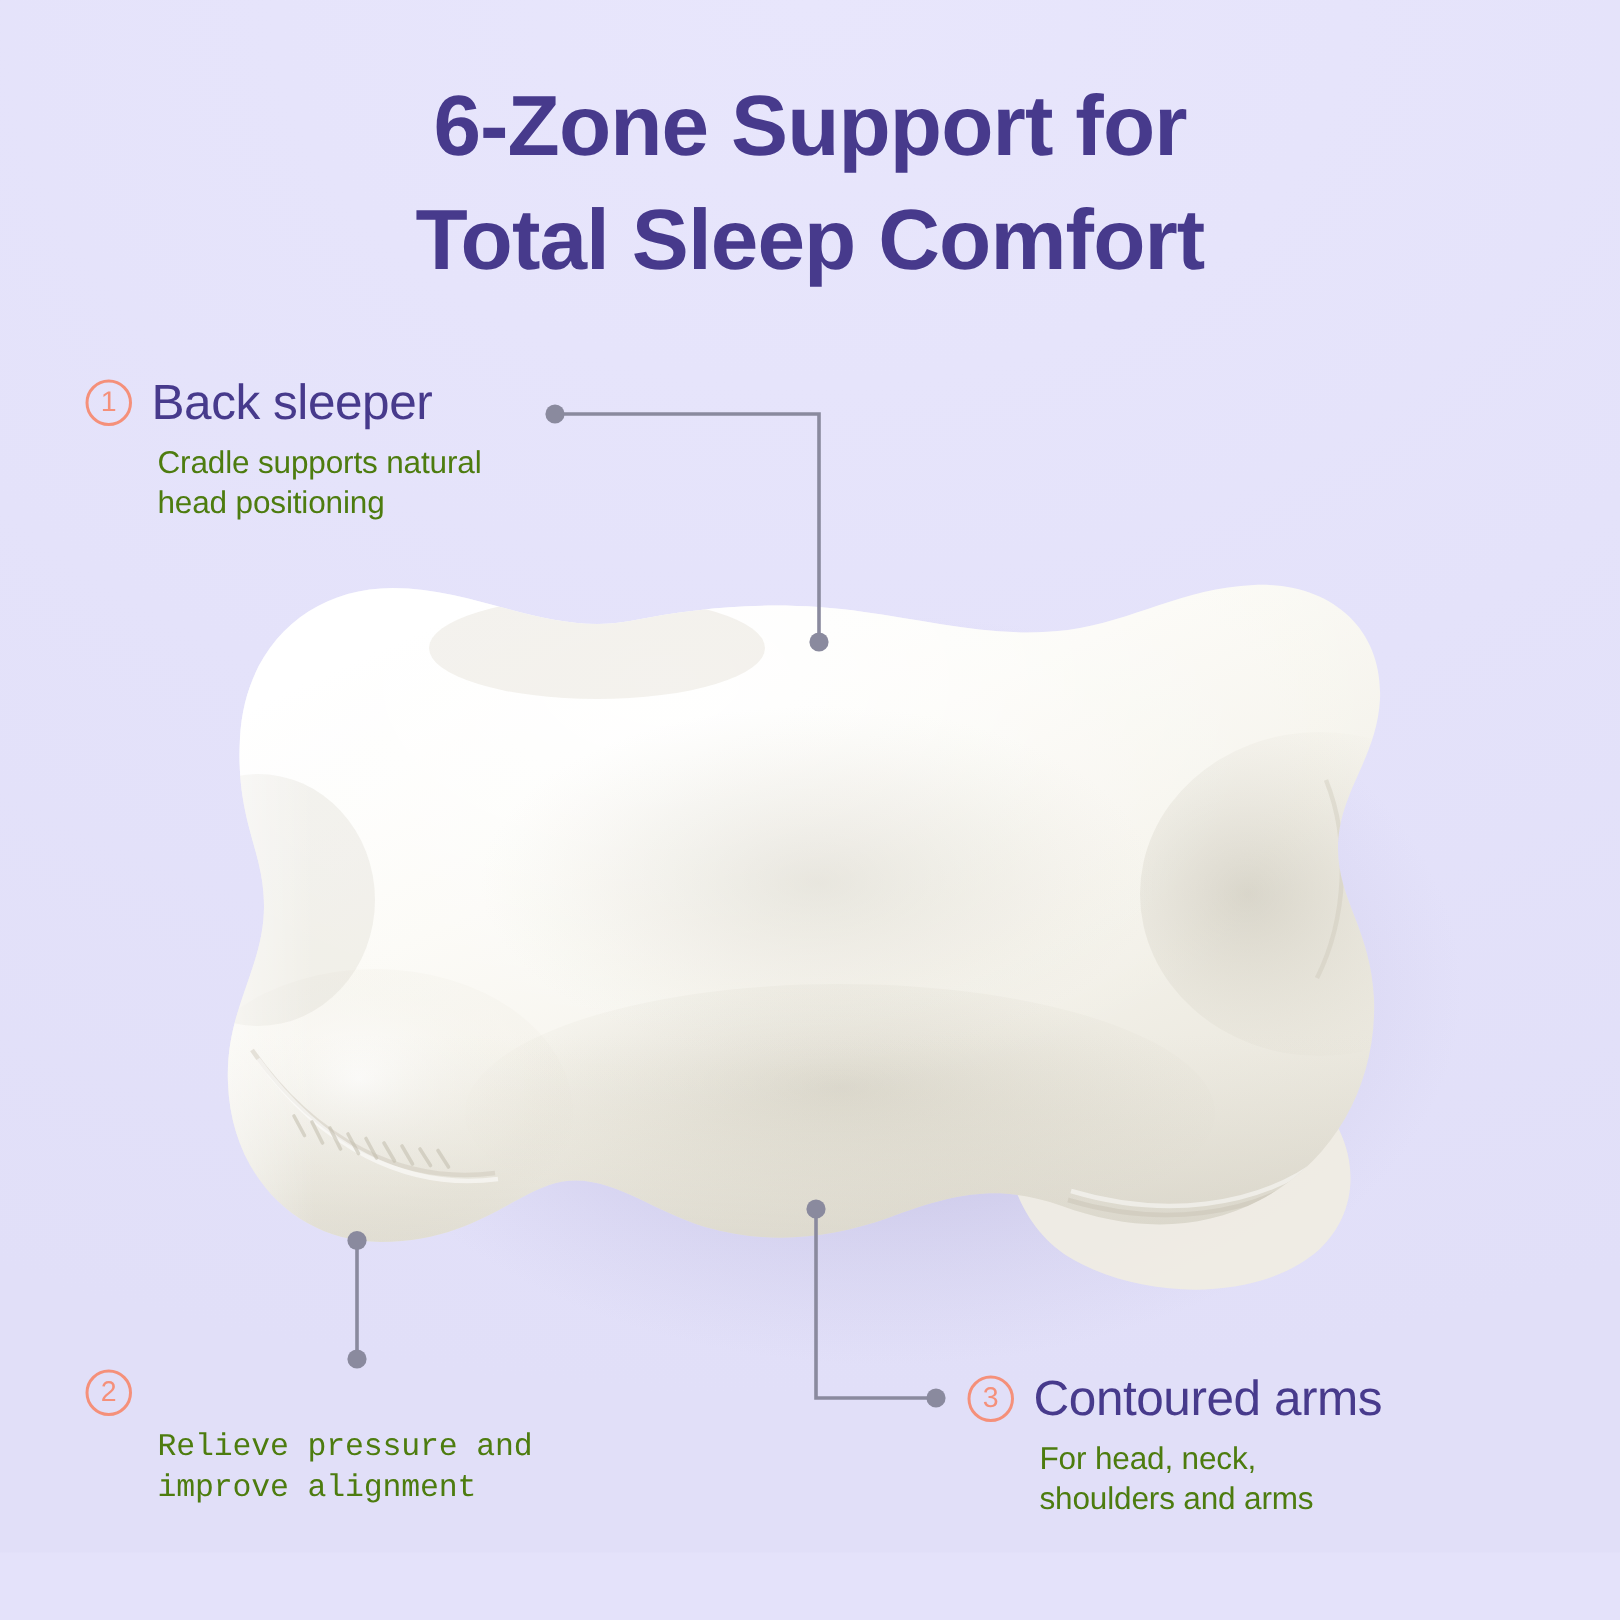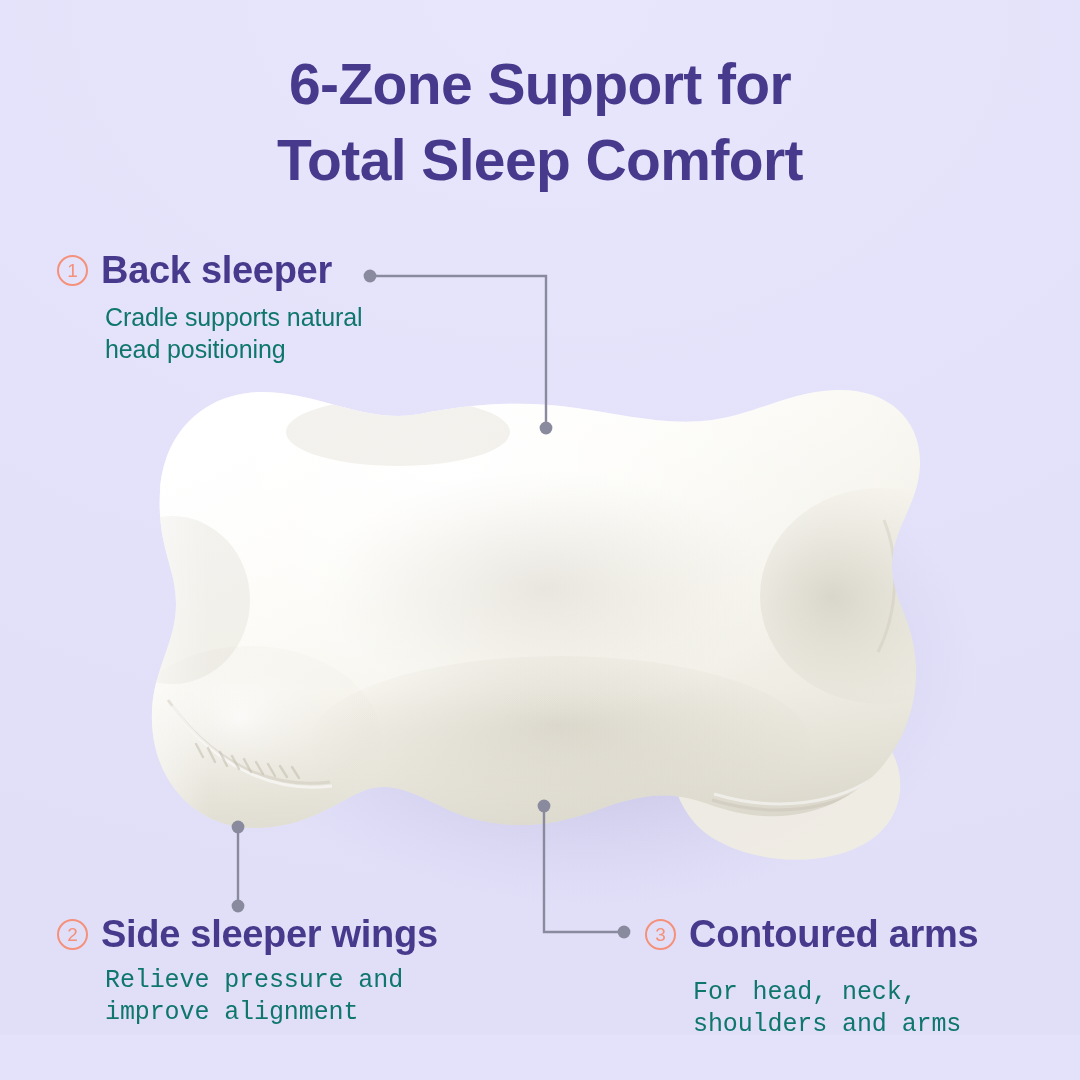--- a/index.html
+++ b/index.html
@@ -50,40 +50,40 @@
     border-radius:50%;
     color:#f5907a;
     font-size:19px;
     line-height:27px;
     text-align:center;
     font-weight:normal;
     box-sizing:border-box;
   }
   .co-title{
     color:#473a8c;
-    font-size:38px;
-    font-weight:bold;
+    font-size:33px;
+    font-weight:normal;
     letter-spacing:-0.3px;
   }
   .co-body{
-    color:#0f766e;
-    font-size:25px;
+    color:#4d7c0f;
+    font-size:21px;
     line-height:1.28;
     white-space:pre-line;
     letter-spacing:-0.1px;
   }
 
   #c1{left:57px;top:249px;}
   #c1 .co-body{margin-top:9px;margin-left:48px;}
 
   #c2{left:57px;top:913px;}
   #c2 .co-body{margin-top:9px;margin-left:48px;font-family:Liberation Mono, monospace;}
 
   #c3{left:645px;top:913px;}
-  #c3 .co-body{margin-top:21px;margin-left:48px;font-family:Liberation Mono, monospace;}
+  #c3 .co-body{margin-top:9px;margin-left:48px;}
 </style>
 </head>
 <body>
 
 <div id="stage">
 
   <div class="bg"></div>
 
   <div class="pillow-wrap">
     <svg class="pillow-svg" width="1080" height="1080" viewBox="0 0 1080 1080">
@@ -262,21 +262,20 @@
       <div class="num">1</div>
       <div class="co-title">Back sleeper</div>
     </div>
     <div class="co-body">Cradle supports natural
 head positioning</div>
   </div>
 
   <div class="callout" id="c2">
     <div class="co-head">
       <div class="num">2</div>
-      <div class="co-title">Side sleeper wings</div>
     </div>
     <div class="co-body">Relieve pressure and
 improve alignment</div>
   </div>
 
   <div class="callout" id="c3">
     <div class="co-head">
       <div class="num">3</div>
       <div class="co-title">Contoured arms</div>
     </div>

